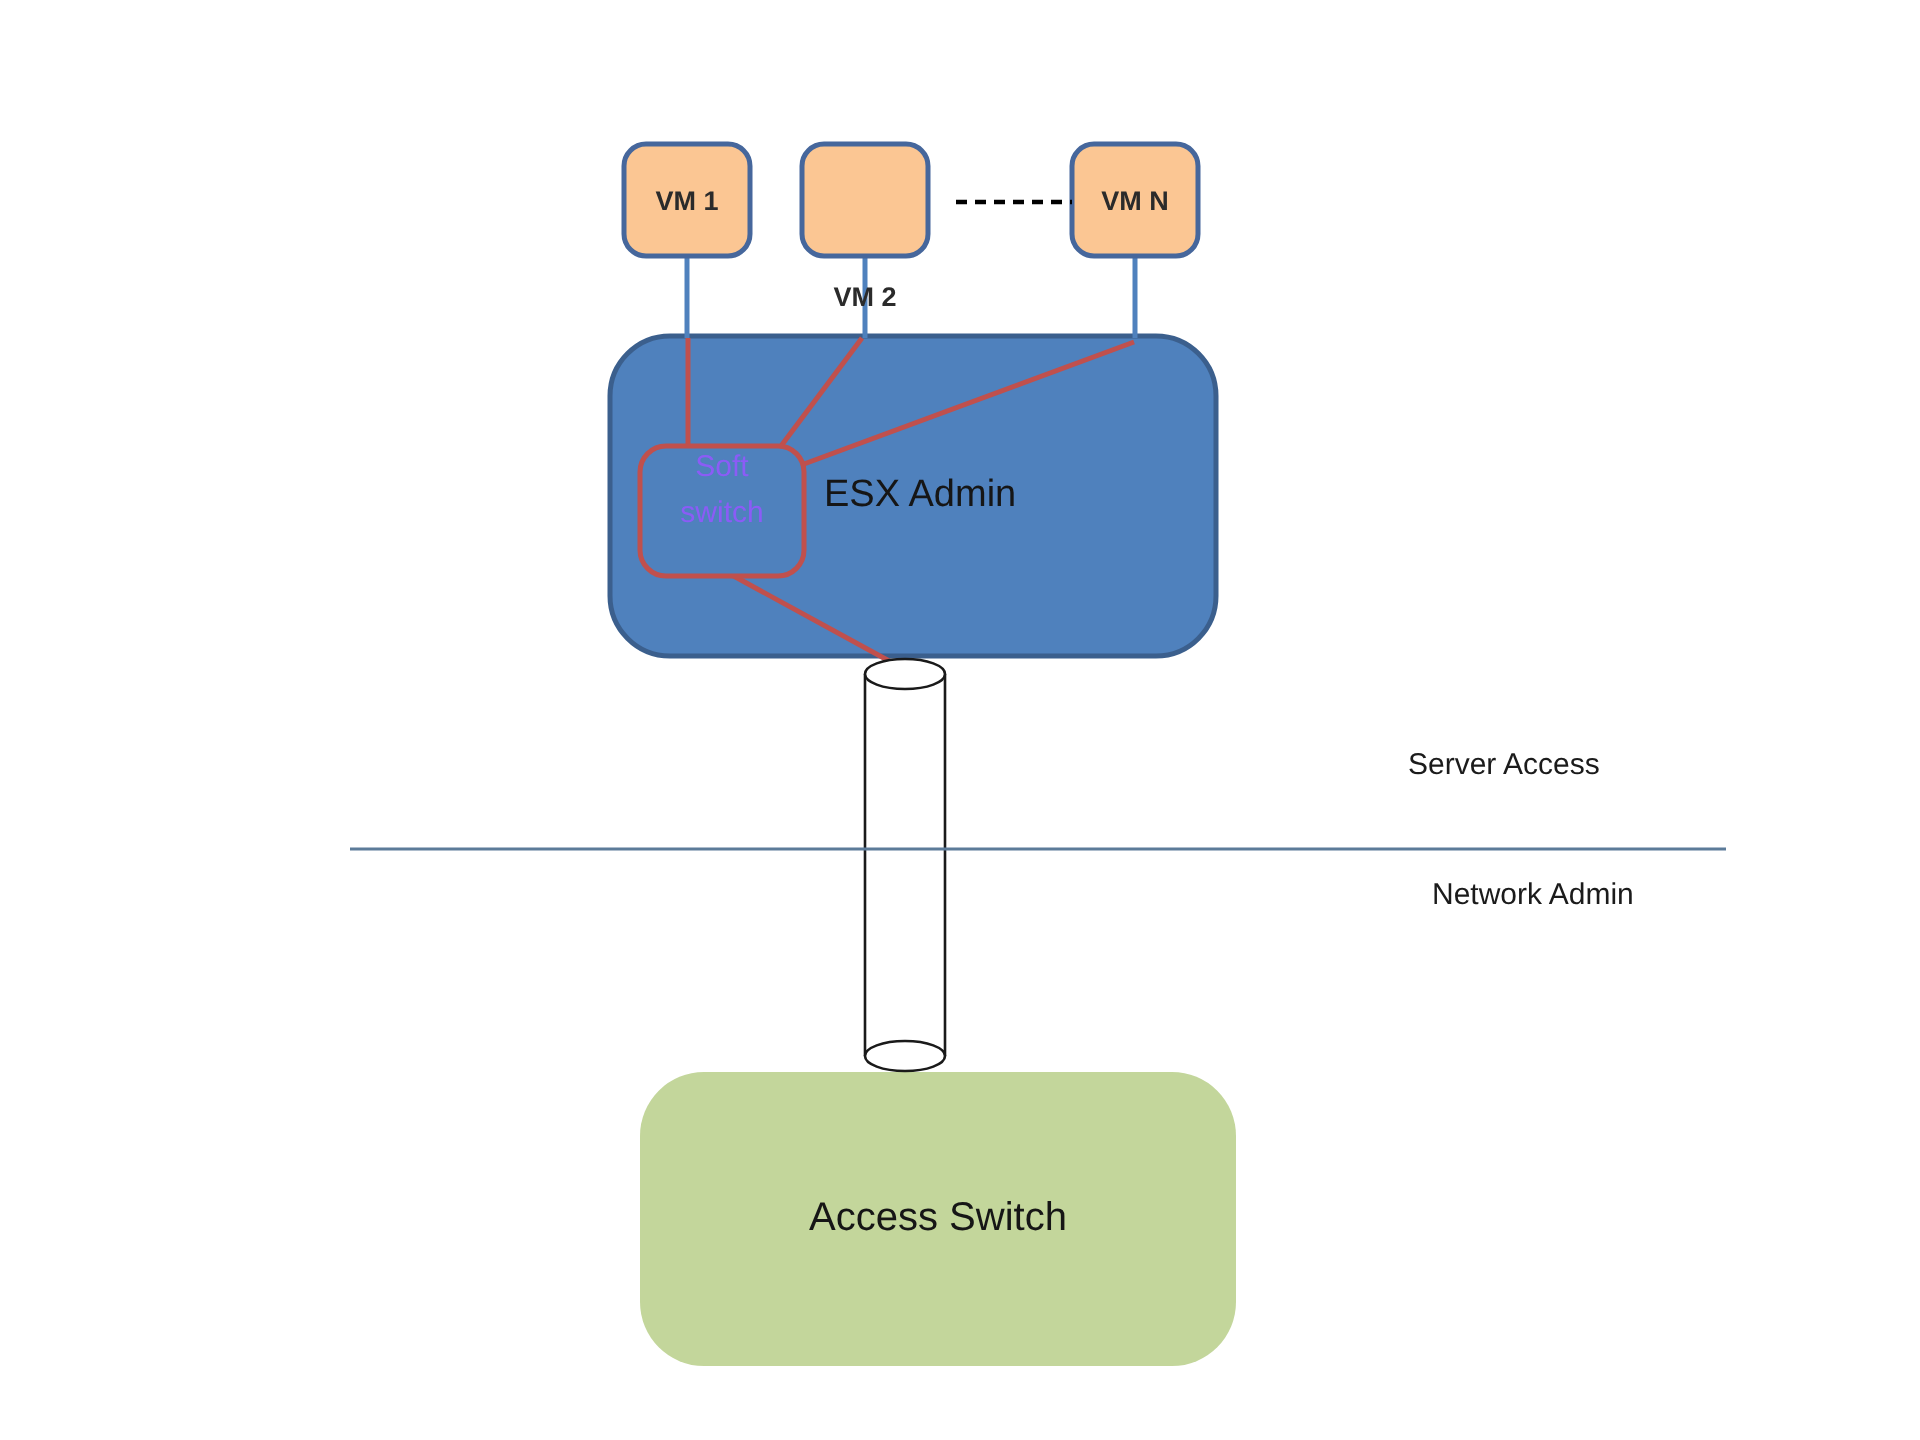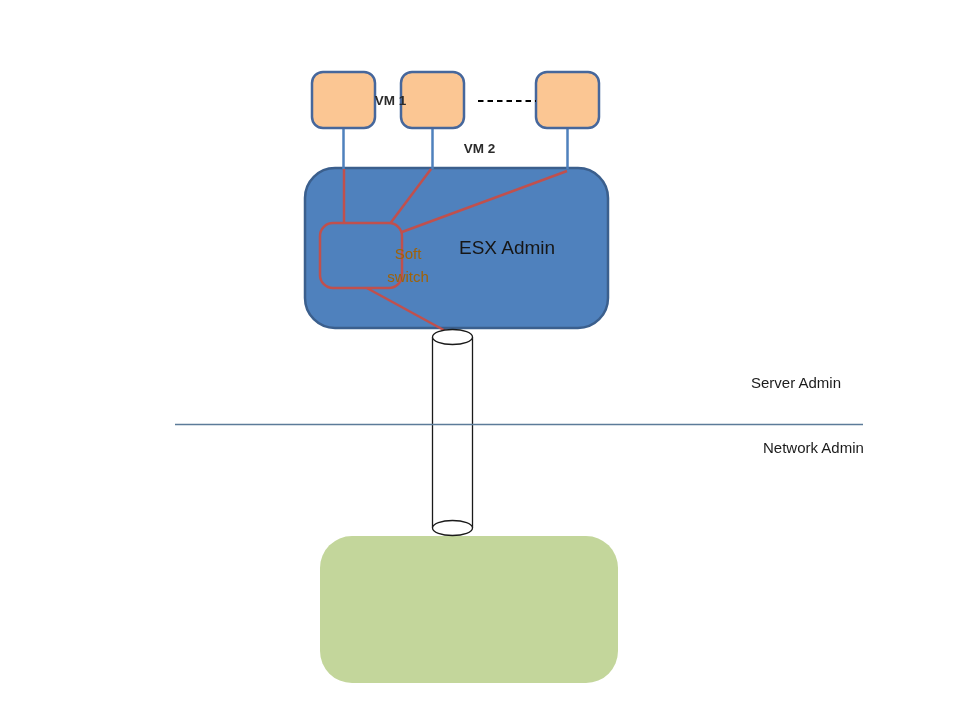--- a/index.html
+++ b/index.html
@@ -17,45 +17,44 @@
   }
   .stage svg {
     position: absolute;
     left: 0;
     top: 0;
   }
   .label {
     position: absolute;
     color: #1b1b1b;
     white-space: nowrap;
-    padding-left: 47px;
   }
   .vm-label {
     width: 63px;
     height: 56px;
     display: flex;
     align-items: center;
     justify-content: center;
     font-size: 13.5px;
     font-weight: bold;
     color: #2b2b2b;
   }
   .vm-label.vm1 { left: 312px; top: 72px; }
   .vm-label.vm2 { left: 401px; top: 72px; margin-top: 48px; }
   .vm-label.vmn { left: 536px; top: 72px; }
   .soft-switch-label {
     left: 320px;
     top: 223px;
     width: 82px;
     height: 65px;
     display: flex;
-    align-items: flex-end;
+    align-items: flex-start;
     justify-content: center;
     font-size: 15px;
-    color: #a16207;
+    color: #8b5cf6;
     white-space: normal;
   }
   .soft-switch-label span {
     display: block;
     width: 56px;
     text-align: center;
     line-height: 1.5;
   }
   .esx-host-label {
     left: 412px;
@@ -119,25 +118,27 @@
       <line x1="472.5" y1="337" x2="472.5" y2="528" stroke="#1A1A1A" stroke-width="1.3"></line>
       <ellipse cx="452.5" cy="528" rx="20" ry="7.5" fill="#ffffff" stroke="#1A1A1A" stroke-width="1.3"></ellipse>
       <ellipse cx="452.5" cy="337" rx="20" ry="7.5" fill="#ffffff" stroke="#1A1A1A" stroke-width="1.3"></ellipse>
     </g>
 
     <line x1="175" y1="424.5" x2="863" y2="424.5" stroke="#5C7B99" stroke-width="1.6"></line>
   </svg>
 
   <div class="label vm-label vm1">VM 1</div>
   <div class="label vm-label vm2">VM 2</div>
+  <div class="label vm-label vmn">VM N</div>
 
   <div class="label soft-switch-label">
     <span>Soft switch</span>
   </div>
 
   <div class="label esx-host-label">ESX Admin</div>
 
+  <div class="label access-switch-label">Access Switch</div>
 
-  <div class="label server-admin-label">Server Admin</div>
+  <div class="label server-admin-label">Server Access</div>
 
   <div class="label network-admin-label">Network Admin</div>
 
 </div>
 
 </body></html>

